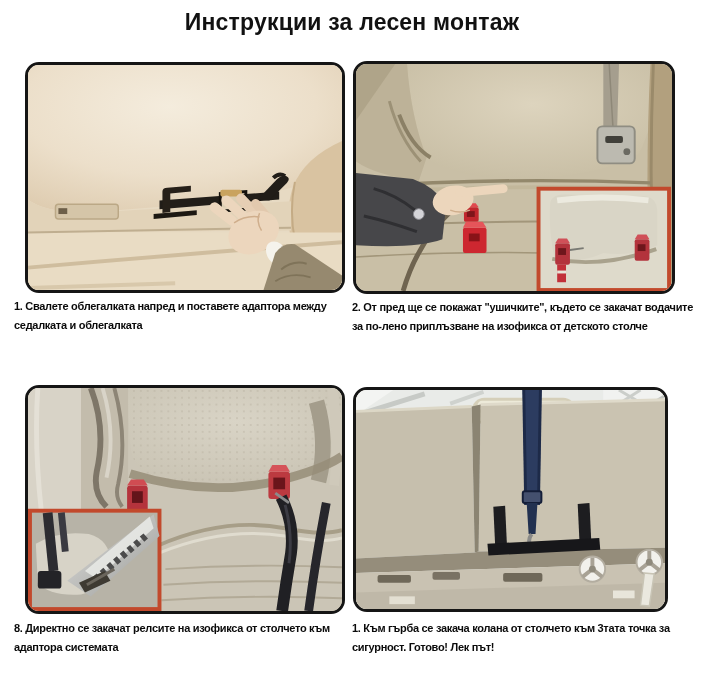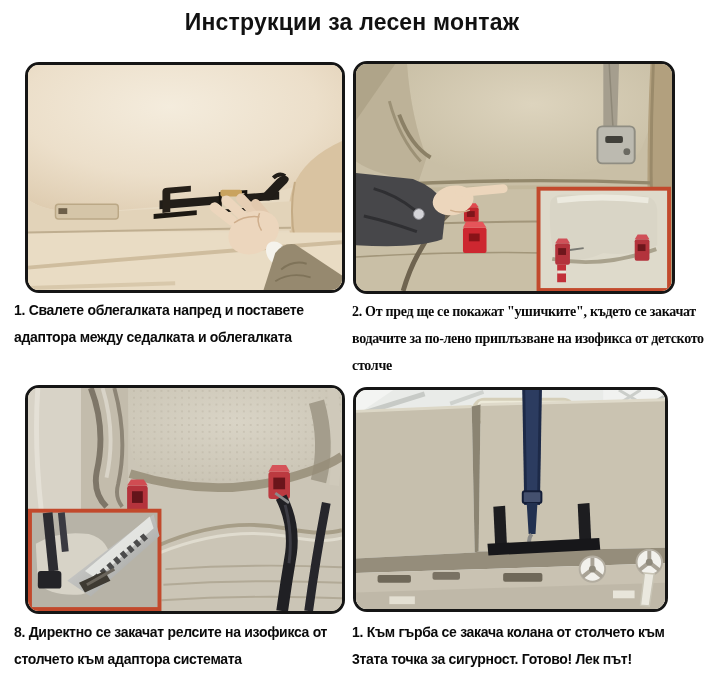--- a/index.html
+++ b/index.html
@@ -14,25 +14,25 @@
   .photo{
     position:absolute;box-sizing:border-box;border:3px solid #151515;border-radius:14px;
     overflow:hidden;background:#e8dcc6;
   }
   .photo svg{display:block;width:100%;height:100%;}
   #photo1{left:25px;top:62px;width:320px;height:231px;}
   #photo2{left:353px;top:61px;width:322px;height:233px;}
   #photo3{left:25px;top:385px;width:320px;height:229px;}
   #photo4{left:353px;top:387px;width:315px;height:225px;}
   .caption{
-    position:absolute;font-size:14px;font-weight:700;line-height:27px;
+    position:absolute;font-size:11px;font-weight:700;line-height:19px;
     letter-spacing:-0.3px;color:#0a0a0a;
   }
   #cap1{left:14px;top:297px;width:332px;}
-  #cap2{left:352px;top:298px;width:352px;font-family:Liberation Serif, serif;}
+  #cap2{left:352px;top:298px;width:352px;}
   #cap3{left:14px;top:619px;width:332px;}
   #cap4{left:352px;top:619px;width:342px;}
 </style>
 </head>
 <body>
 
 <div class="canvas">
 
   <div class="title">Инструкции за лесен монтаж</div>
 

